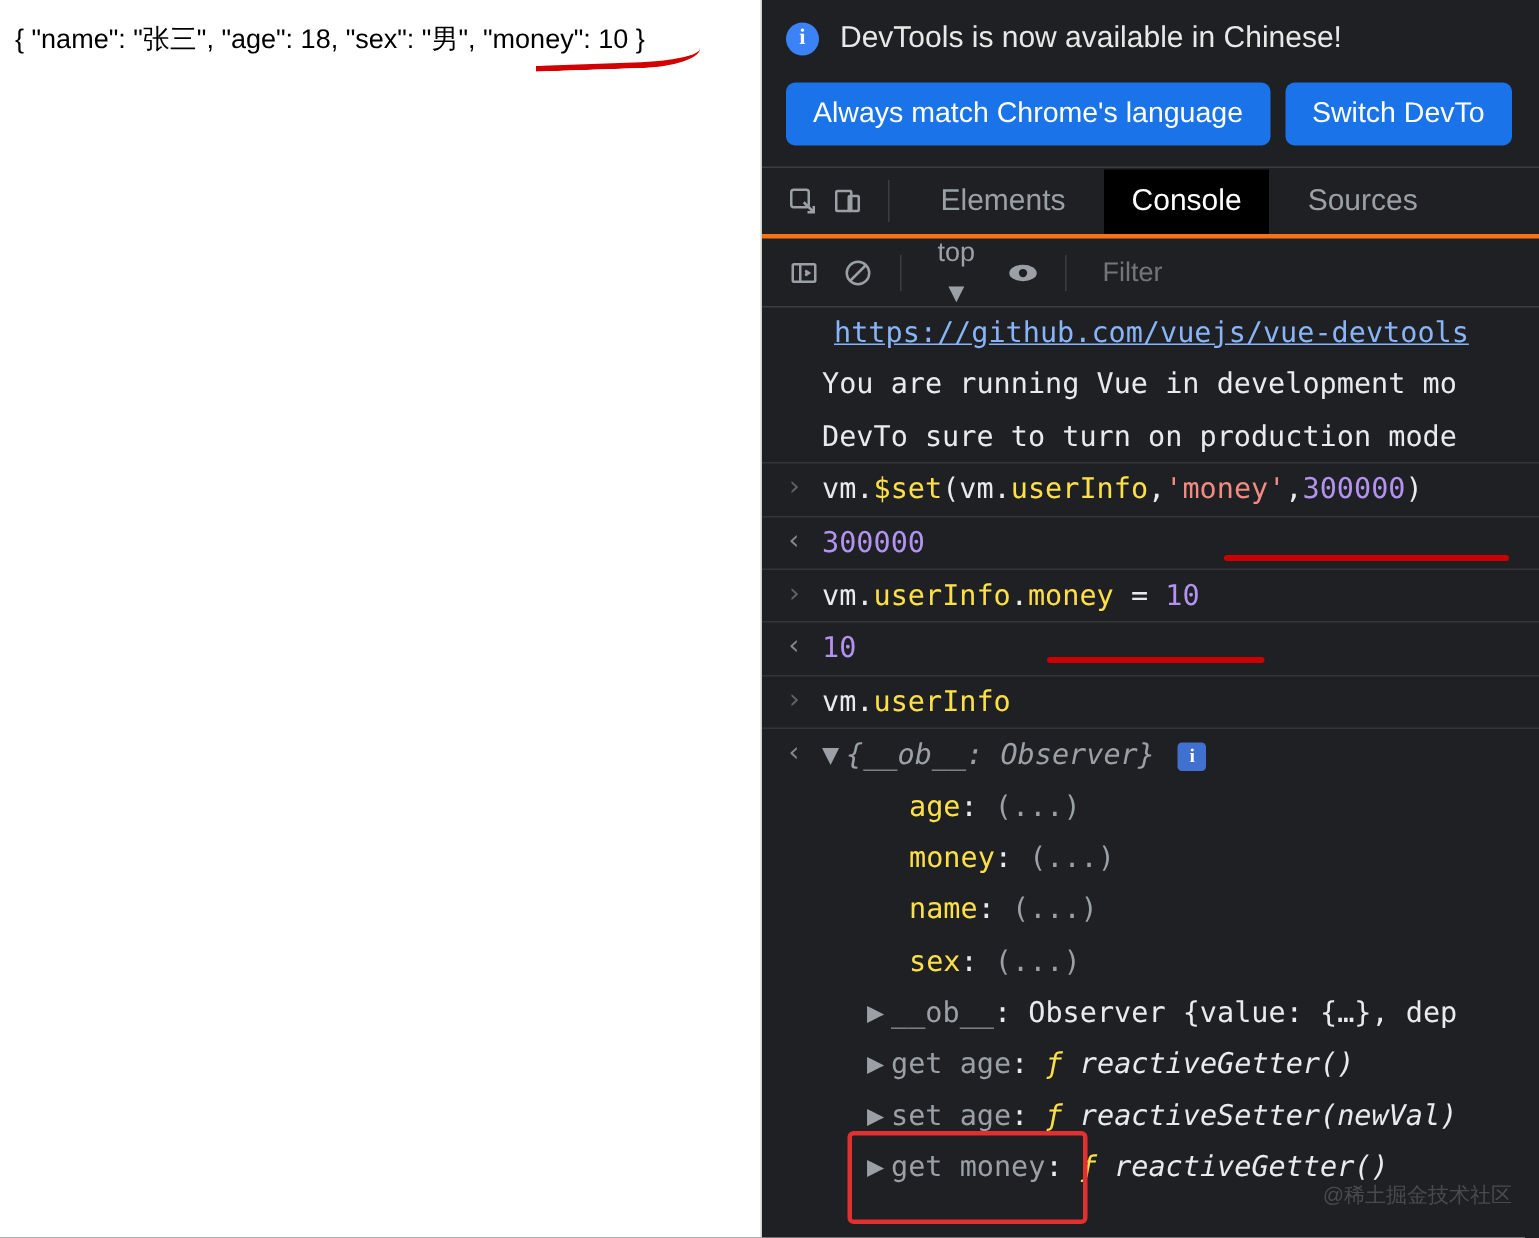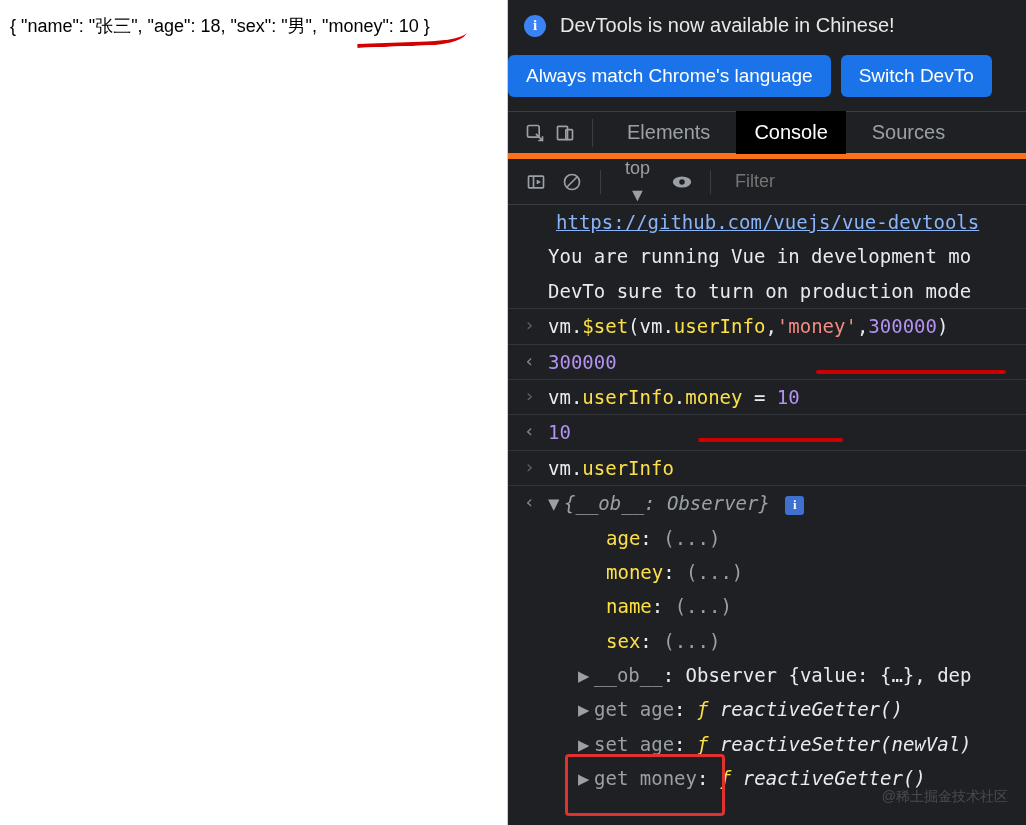--- a/index.html
+++ b/index.html
@@ -56,38 +56,38 @@
   align-items: center;
   justify-content: center;
   color: #fff;
   font-weight: bold;
   font-size: 15px;
   font-family: Georgia, serif;
 }
 .button-row {
   display: flex;
   gap: 10px;
-  padding: 6px 16px 14px 0;
+  padding: 6px 16px 14px 16px;
 }
 .btn {
   background: #1a73e8;
   color: #fff;
   font-size: 19px;
   font-weight: 500;
   padding: 10px 18px;
   border-radius: 6px;
   border: none;
   cursor: pointer;
   white-space: nowrap;
 }
 .tabs {
   display: flex;
   align-items: center;
   border-top: 1px solid #3a3d42;
-  border-bottom: 6px solid #f97316;
+  border-bottom: 3px solid #f97316;
   padding: 0 16px;
   height: 48px;
   gap: 8px;
   text-align: center;
 }
 .tab-icon {
   width: 22px; height: 22px;
   display: flex; align-items: center; justify-content: center;
   color: #888;
 }

